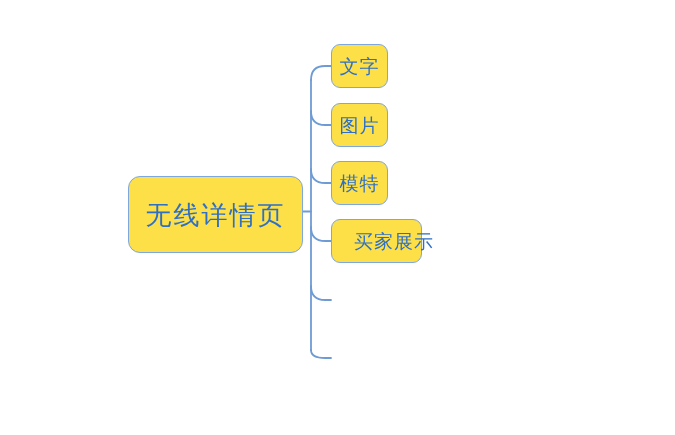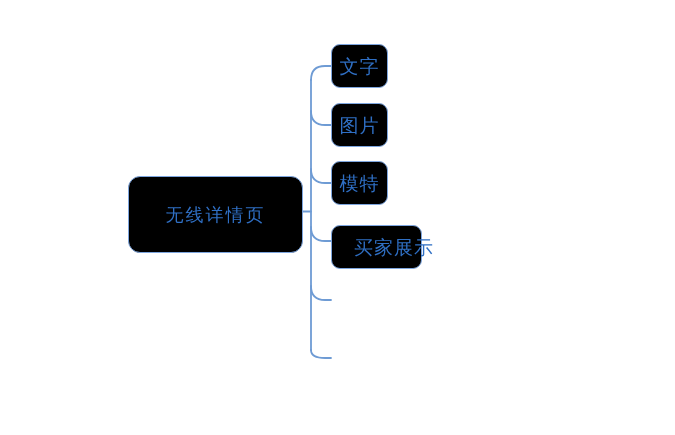--- a/index.html
+++ b/index.html
@@ -25,49 +25,49 @@
     width: 675px;
     height: 435px;
     pointer-events: none;
   }
   .node {
     position: absolute;
     box-sizing: border-box;
     display: flex;
     align-items: center;
     justify-content: center;
-    background: #000000;
+    background: #fde047;
     border: 1.4px solid #7EA6DF;
     border-radius: 10px;
     color: #2F6FC4;
     line-height: 1;
     white-space: nowrap;
     letter-spacing: 1px;
   }
   .node-root {
     left: 128px;
     top: 176px;
     width: 175px;
     height: 77px;
     border-radius: 12px;
     border-width: 1.5px;
-    font-size: 18px;
+    font-size: 26px;
     letter-spacing: 2px;
   }
   .node-child {
     height: 44px;
     font-size: 19px;
     border-radius: 9px;
   }
   .node-child.w2 { width: 57px; }
   .node-child.w4 { width: 91px; }
   .node-child.c0 { left: 331px; top: 44px;  }
   .node-child.c1 { left: 331px; top: 103px; }
   .node-child.c2 { left: 331px; top: 161px; }
-  .node-child.c3 { left: 331px; top: 225px; padding-left: 35px; }
+  .node-child.c3 { left: 331px; top: 219px; padding-left: 35px; }
   .node-child.c4 { left: 331px; top: 278px; }
   .node-child.c5 { left: 331px; top: 336px; }
 </style>
 </head>
 <body>
 
 <div id="canvas">
 
   <svg id="wires" viewBox="0 0 675 435" width="675" height="435" xmlns="http://www.w3.org/2000/svg">
     <g fill="none" stroke="#6E9BD4" stroke-width="1.8" stroke-linecap="round" stroke-linejoin="round">

